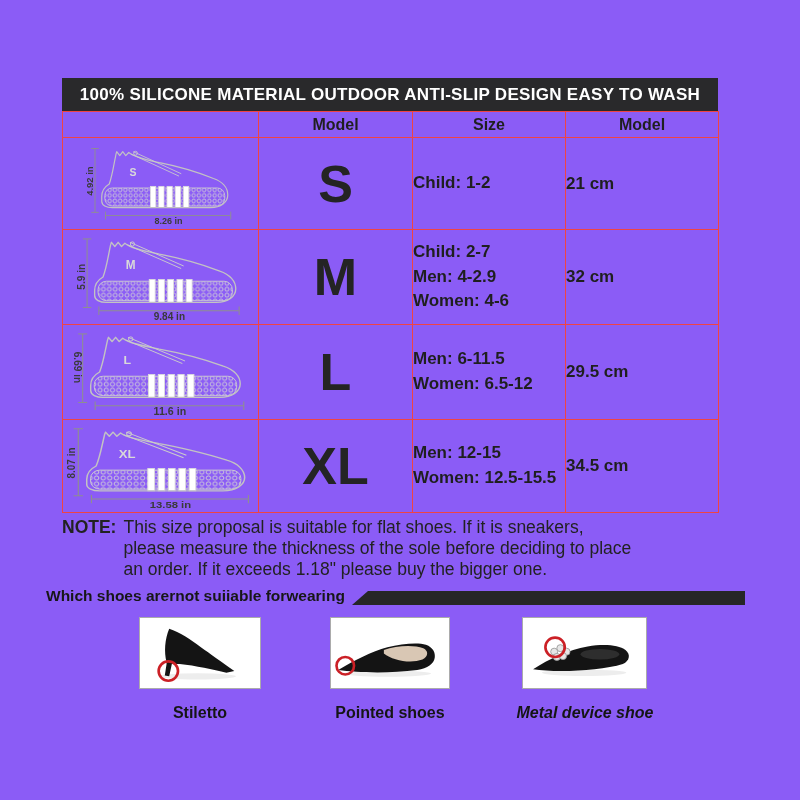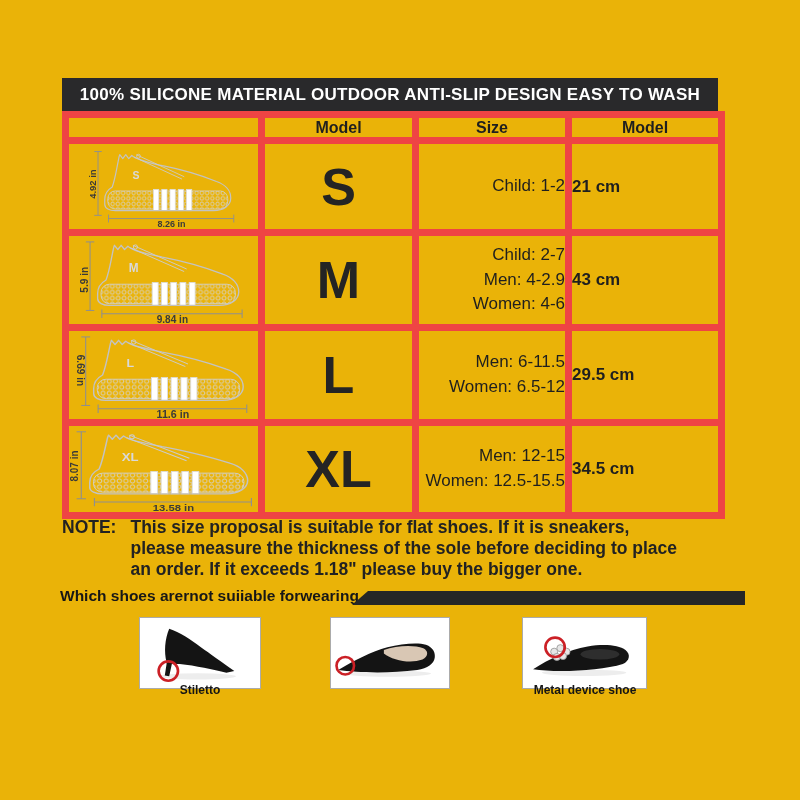--- a/index.html
+++ b/index.html
@@ -1,70 +1,70 @@
 <!DOCTYPE html>
 <html><head>
 <meta charset="utf-8">
 <style>
   html,body { margin:0; padding:0; background:#ffffff; }
   * { box-sizing:border-box; }
   .stage {
-    position:relative; width:800px; height:800px; background:#eab308;
+    position:relative; width:800px; height:800px; background:#8b5cf6;
     font-family:"Liberation Sans", sans-serif; color:#1f1f1f; overflow:hidden;
   }
 
   
   .size-table-block { position:absolute; left:62px; top:78px; width:656px; }
   .title-bar {
     height:33px; background:#29292b; color:#ffffff;
     display:flex; align-items:center; justify-content:center;
     font-weight:bold; font-size:17px; letter-spacing:.3px; white-space:nowrap;
   }
   table.size-table { border-collapse:collapse; table-layout:fixed; width:656px; }
-  table.size-table th, table.size-table td { border:7px solid #ef4444; padding:0; }
+  table.size-table th, table.size-table td { border:1px solid #ef4444; padding:0; }
   table.size-table th { height:26px; font-size:16px; font-weight:bold; text-align:center; }
   tr.row-s  td { height:92px; }
   tr.row-m  td { height:95px; }
   tr.row-l  td { height:95px; }
   tr.row-xl td { height:93px; }
   td.cell-diagram { text-align:center; vertical-align:middle; line-height:0; overflow:hidden; }
   td.cell-model  { text-align:center; vertical-align:middle; font-size:52px; font-weight:bold; color:#242424; }
-  td.cell-size   { text-align:right; vertical-align:middle; padding-left:9px; font-size:17px; font-weight:normal; white-space:pre-line; line-height:1.45; }
+  td.cell-size   { text-align:left; vertical-align:middle; padding-left:9px; font-size:17px; font-weight:bold; white-space:pre-line; line-height:1.45; }
   td.cell-length { text-align:left; vertical-align:middle; font-size:17px; font-weight:bold; }
 
   
   .dim-label { font:bold 12px "Liberation Sans", sans-serif; fill:#3a3a3a; }
   .faint-letter { font:bold 14px "Liberation Sans", sans-serif; fill:#d9d9d9; }
   .cover-outline { fill:none; stroke:#c3c3c3; stroke-width:1.6; stroke-linejoin:round; }
   .cover-line { fill:none; stroke:#cccccc; stroke-width:1.1; }
   .dim-line { stroke:#8f8f8f; stroke-width:1.2; }
 
   
-  .note-block { position:absolute; left:62px; top:517px; display:flex; font-size:17.5px; line-height:1.2; color:#222;gap:7px; }
+  .note-block { position:absolute; left:62px; top:517px; display:flex; font-size:17.5px; line-height:1.2; color:#222; }
   .note-label { font-weight:bold; margin-right:7px; white-space:nowrap; }
-  .note-text { white-space:pre-line;font-weight:bold; }
-
-  
-  .unsuitable-heading { position:absolute; left:60px; top:587px; font-size:15.5px; font-weight:bold; color:#171717; white-space:nowrap; }
+  .note-text { white-space:pre-line; }
+
+  
+  .unsuitable-heading { position:absolute; left:46px; top:587px; font-size:15.5px; font-weight:bold; color:#171717; white-space:nowrap; }
   .heading-banner {
     position:absolute; left:352px; top:591px; width:393px; height:14px; background:#262626;
     clip-path:polygon(0 100%, 16px 0, 100% 0, 100% 100%);
   }
   .shoe-box {
     position:absolute; top:617px; height:72px; background:#ffffff;
     border:1px solid #ababab; display:flex; align-items:center; justify-content:center;
   }
   .shoe-box svg { display:block; }
   .box-1 { left:139px; width:122px; }
   .box-2 { left:330px; width:120px; }
   .box-3 { left:522px; width:125px; }
-  .shoe-caption { position:absolute; top:683px; width:200px; text-align:center; font-size:12px; font-weight:bold; color:#151515; }
+  .shoe-caption { position:absolute; top:704px; width:200px; text-align:center; font-size:16px; font-weight:bold; color:#151515; }
   .cap-1 { left:100px; }
   .cap-2 { left:290px; }
-  .cap-3 { left:485px; }
+  .cap-3 { left:485px;font-style:italic; }
 </style>
 </head>
 <body>
 
 <div class="stage">
 
   <svg width="0" height="0" style="position:absolute">
     <defs>
       <pattern id="waffle" width="7" height="7" patternUnits="userSpaceOnUse">
         <circle cx="3.5" cy="3.5" r="2.4" fill="none" stroke="#d4d4d4" stroke-width="1"></circle>
@@ -148,21 +148,21 @@
             <path class="cover-line" d="M60,14 L124,42 M63,11 L127,39"></path>
             <circle cx="66" cy="13" r="2.5" class="cover-line"></circle>
             <text class="dim-label" transform="translate(9,67) rotate(-90)">5.9 in</text>
             <text class="dim-label" x="110" y="103" text-anchor="middle">9.84 in</text>
           </svg>
         </td>
         <td class="cell-model">M</td>
         <td class="cell-size">Child: 2-7
 Men: 4-2.9
 Women: 4-6</td>
-        <td class="cell-length">43 cm</td>
+        <td class="cell-length">32 cm</td>
       </tr>
 
       <tr class="row-l">
         <td class="cell-diagram">
           <svg viewBox="0 0 200 104" width="178" height="88" preserveAspectRatio="none">
             <g class="dim-line">
               <line x1="12" y1="7" x2="12" y2="88"></line>
                   <line x1="7" y1="7" x2="17" y2="7"></line>
                   <line x1="7" y1="88" x2="17" y2="88"></line>
               <line x1="26" y1="92" x2="193" y2="92"></line>
@@ -247,20 +247,21 @@
   <div class="shoe-caption cap-1">Stiletto</div>
 
   <div class="shoe-box box-2">
     <svg viewBox="0 0 130 75" width="114" height="66">
       <ellipse cx="62" cy="61" rx="50" ry="3.5" fill="#ededed"></ellipse>
       <path fill="#141414" d="M6,57 C24,46 44,36 62,31 C78,27 96,25 106,28 C114,31 117,37 116,43 C115,50 108,55 96,57 C64,61 28,60 6,57 Z"></path>
       <path fill="#d9c7b4" d="M58,34 C72,29 92,28 103,32 C109,35 109,41 102,45 C88,50 68,46 58,38 Z"></path>
       <circle cx="14" cy="52" r="10" fill="none" stroke="#cb2026" stroke-width="3"></circle>
     </svg>
   </div>
+  <div class="shoe-caption cap-2">Pointed shoes</div>
 
   <div class="shoe-box box-3">
     <svg viewBox="0 0 130 75" width="118" height="66">
       <ellipse cx="64" cy="60" rx="48" ry="3.5" fill="#ededed"></ellipse>
       <path fill="#141414" d="M6,56 C24,44 46,34 68,30 C86,27 103,28 111,34 C117,39 116,46 108,50 C82,58 32,60 6,56 Z"></path>
       <ellipse cx="82" cy="39" rx="22" ry="6" fill="#2e2e2e"></ellipse>
       <g fill="#e6e6e6" stroke="#9a9a9a" stroke-width="1">
         <circle cx="30" cy="36" r="4"></circle>
           <circle cx="37" cy="32" r="4"></circle>
           <circle cx="44" cy="36" r="4"></circle>

